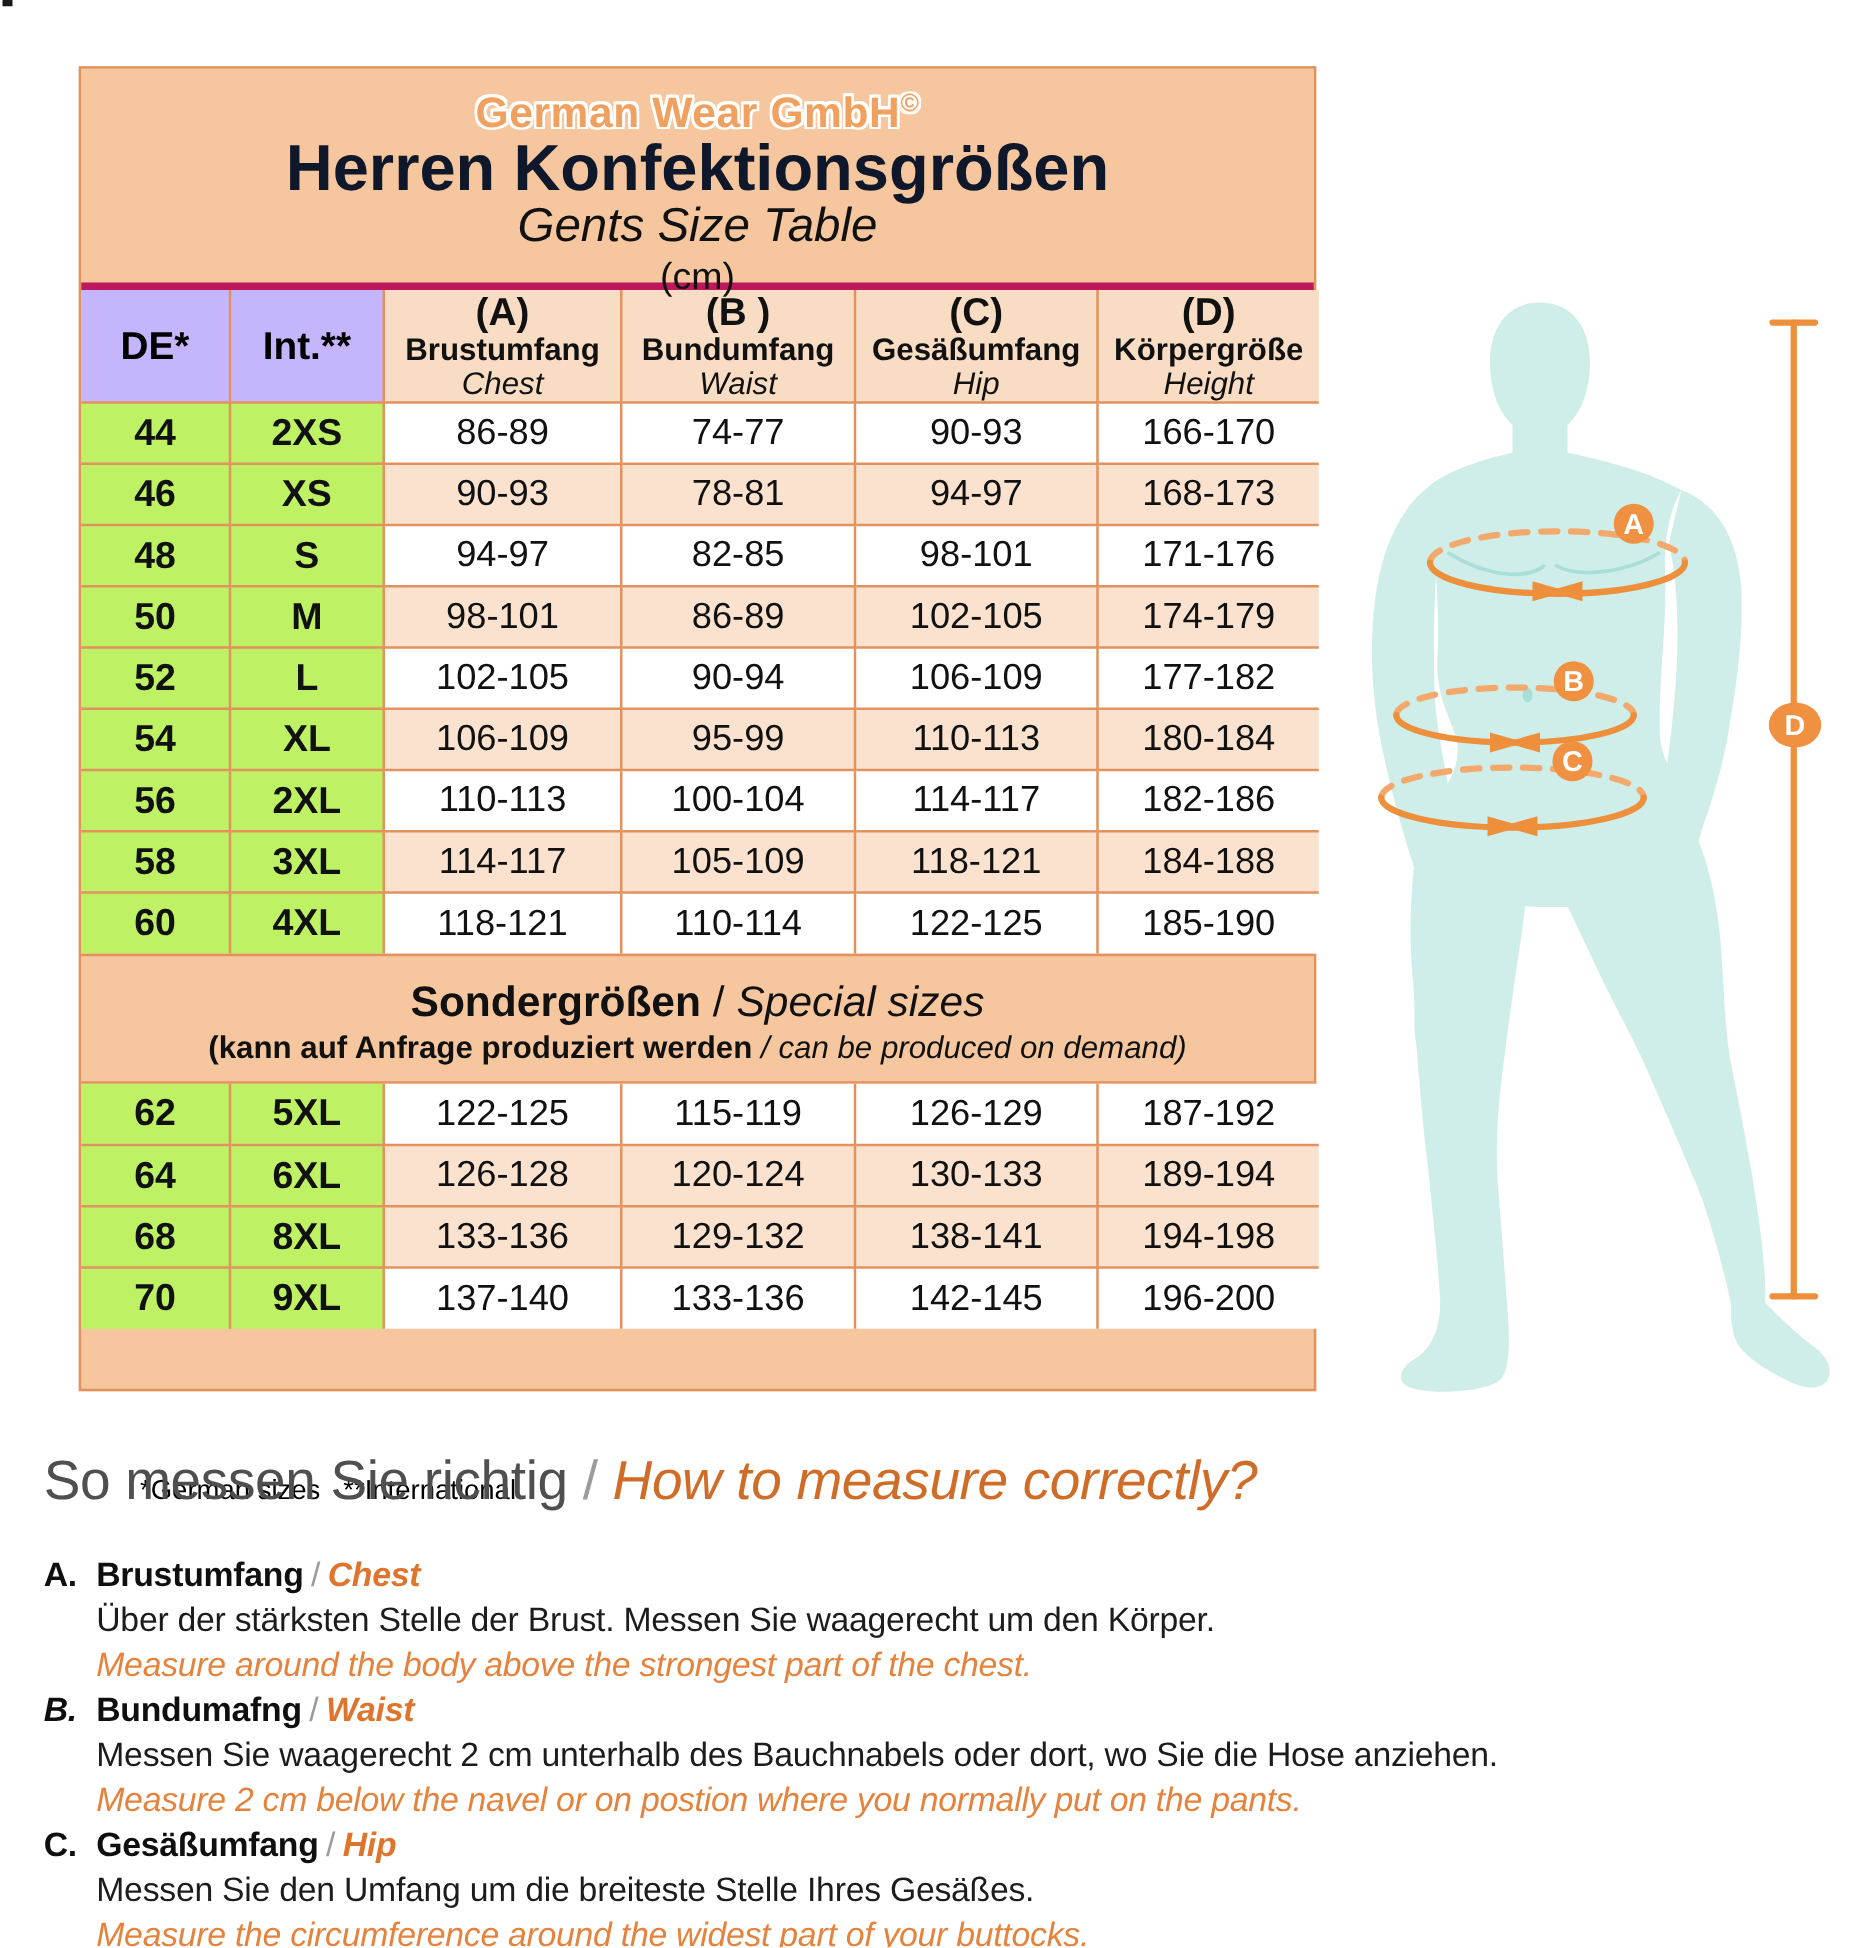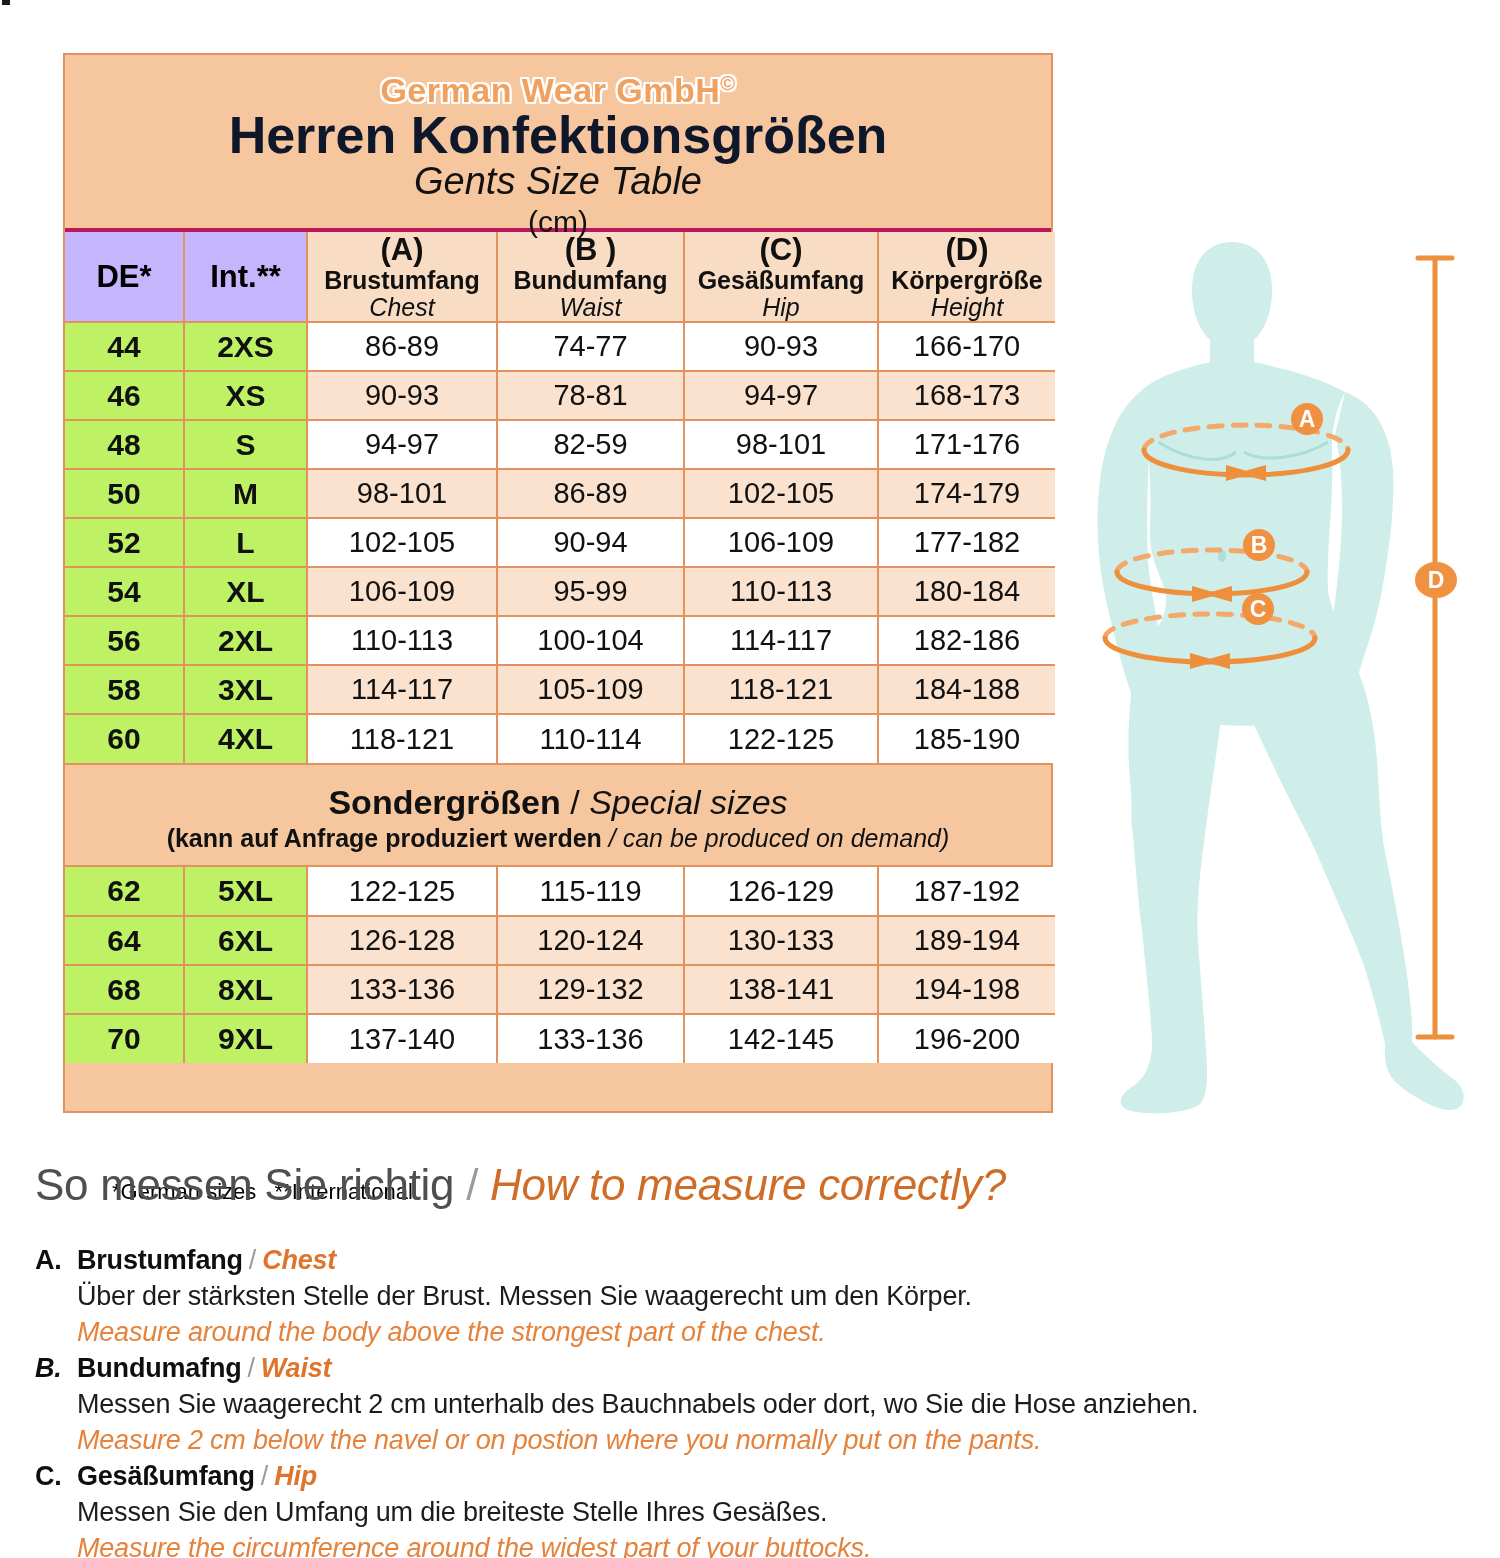--- a/index.html
+++ b/index.html
@@ -4,21 +4,21 @@
 <style>
   html,body{margin:0;padding:0;background:#fff;}
   .page{position:relative;width:1500px;height:1558px;background:#fff;overflow:hidden;
         font-family:"Liberation Sans","DejaVu Sans",sans-serif;color:#111;}
   .speck{position:absolute;left:2px;top:0;width:8px;height:5px;background:#1a1a1a;}
 
   
   .size-table{position:absolute;left:63px;top:53px;width:990px;height:1060px;
               border:2px solid #e2925f;background:#f6c79f;box-sizing:border-box;}
   .t-title{height:177px;background:#f6c79f;text-align:center;box-sizing:border-box;
-           border-bottom:4px solid #be185d;padding-top:6px;}
+           border-bottom:6px solid #be185d;padding-top:6px;}
   .brand{font-size:34px;font-weight:bold;color:#f0a160;line-height:44px;letter-spacing:.5px;
          text-shadow:-2px -2px 0 #fff,2px -2px 0 #fff,-2px 2px 0 #fff,2px 2px 0 #fff,
                      0 -2px 0 #fff,0 2px 0 #fff,-2px 0 0 #fff,2px 0 0 #fff;}
   .brand sup{font-size:20px;}
   .t-de{font-size:52px;font-weight:bold;color:#0f172a;line-height:47px;}
   .t-en{font-size:38px;font-style:italic;line-height:45px;}
   .t-cm{font-size:30px;line-height:36px;}
 
   table.sz{border-collapse:collapse;border-style:hidden;width:100%;table-layout:fixed;}
   table.sz td,table.sz th{border:2px solid #e2925f;text-align:center;vertical-align:middle;
@@ -130,21 +130,21 @@
             <td class="lab">XS</td>
             <td class="val">90-93</td>
             <td class="val">78-81</td>
             <td class="val">94-97</td>
             <td class="val">168-173</td>
           </tr>
           <tr class="drow white">
             <td class="lab">48</td>
             <td class="lab">S</td>
             <td class="val">94-97</td>
-            <td class="val">82-59</td>
+            <td class="val">82-85</td>
             <td class="val">98-101</td>
             <td class="val">171-176</td>
           </tr>
           <tr class="drow stripe">
             <td class="lab">50</td>
             <td class="lab">M</td>
             <td class="val">98-101</td>
             <td class="val">86-89</td>
             <td class="val">102-105</td>
             <td class="val">174-179</td>

